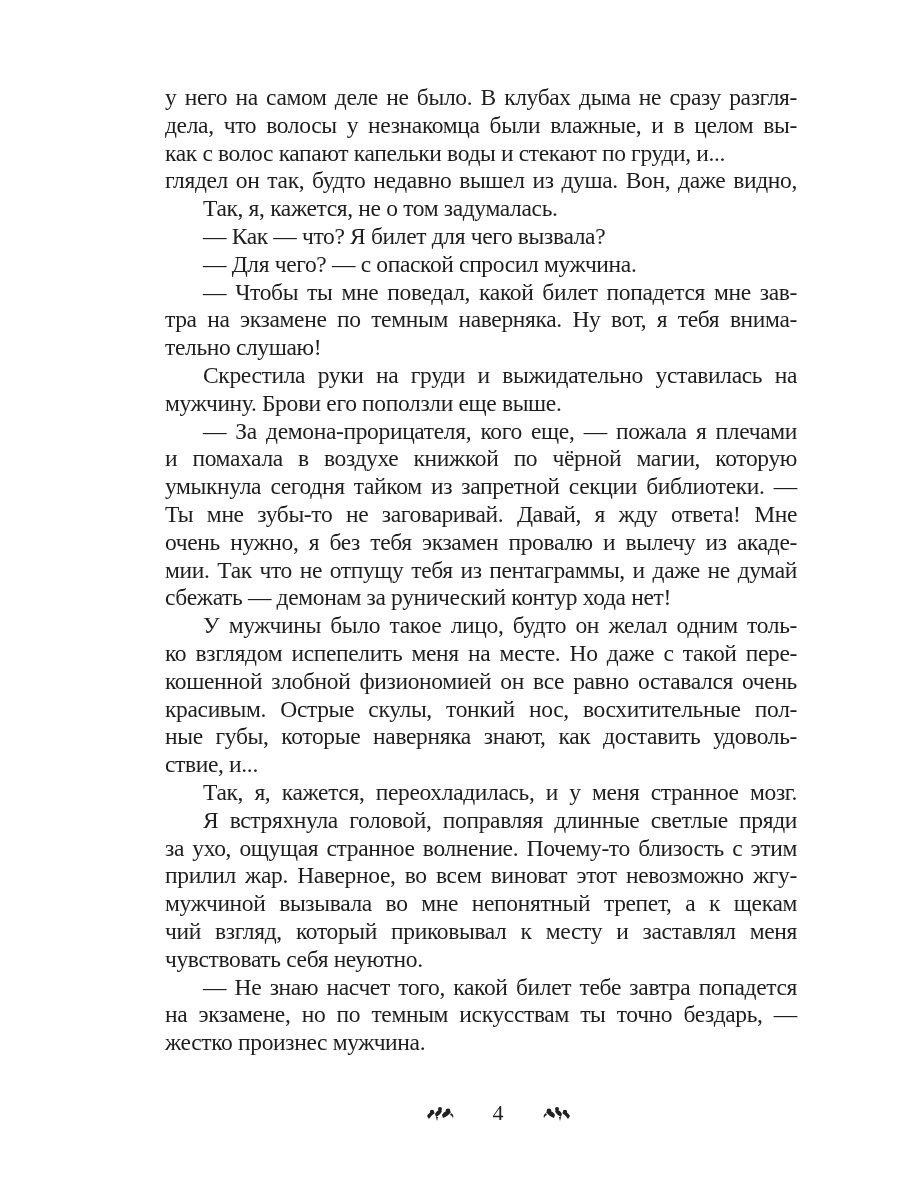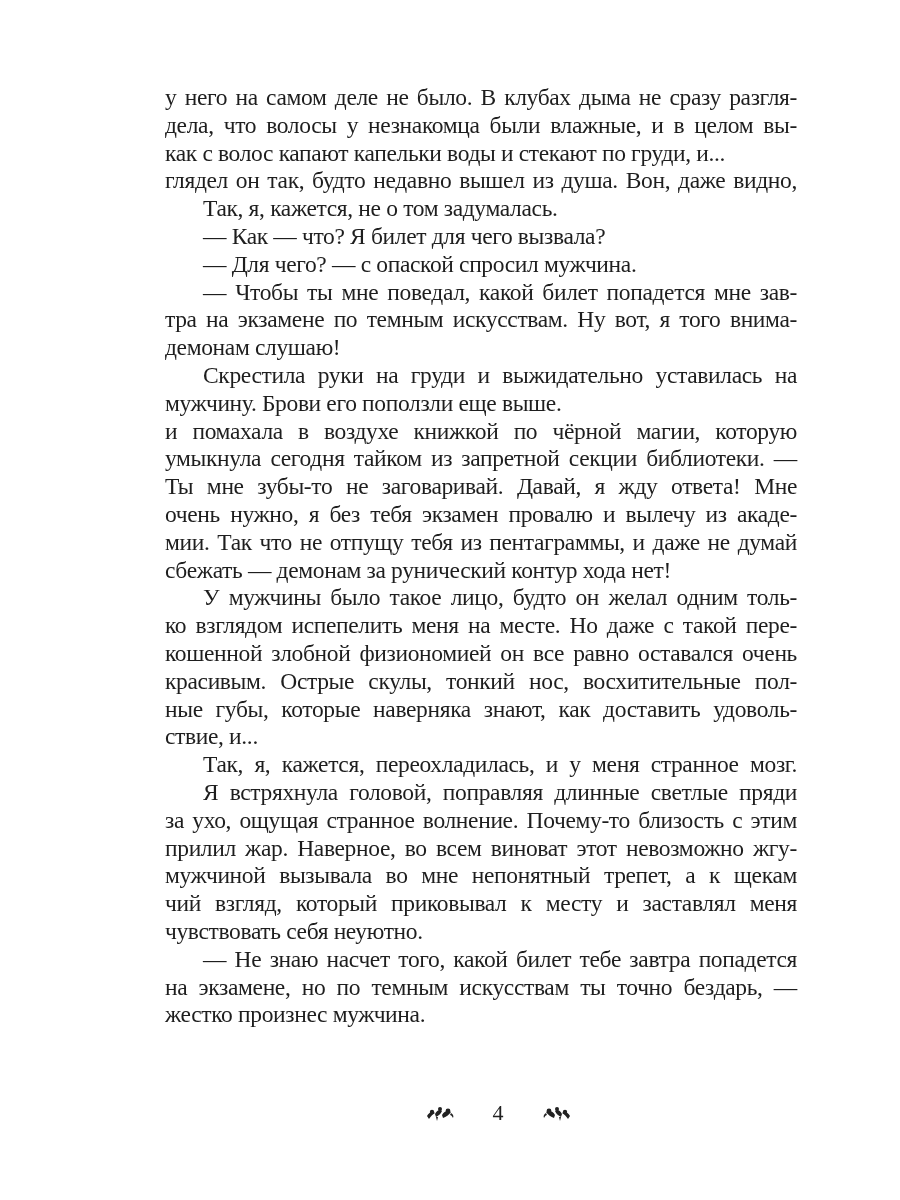--- a/index.html
+++ b/index.html
@@ -50,24 +50,25 @@
 <div class="page">
   <div class="text-block" id="text-block">
       <span class="line">у него на самом деле не было. В клубах дыма не сразу разгля-</span>
       <span class="line">дела, что волосы у незнакомца были влажные, и в целом вы-</span>
       <span class="line last">как с волос капают капельки воды и стекают по груди, и...</span>
       <span class="line">глядел он так, будто недавно вышел из душа. Вон, даже видно,</span>
       <span class="line indent last">Так, я, кажется, не о том задумалась.</span>
       <span class="line indent last">— Как — что? Я билет для чего вызвала?</span>
       <span class="line indent last">— Для чего? — с опаской спросил мужчина.</span>
       <span class="line indent">— Чтобы ты мне поведал, какой билет попадется мне зав-</span>
-      <span class="line">тра на экзамене по темным искусствам. Ну вот, я того внима-</span>
-      <span class="line last">демонам слушаю!</span>
+      <span class="line">тра на экзамене по темным наверняка. Ну вот, я тебя внима-</span>
+      <span class="line last">тельно слушаю!</span>
       <span class="line indent">Скрестила руки на груди и выжидательно уставилась на</span>
       <span class="line last">мужчину. Брови его поползли еще выше.</span>
+      <span class="line indent">— За демона-прорицателя, кого еще, — пожала я плечами</span>
       <span class="line">и помахала в воздухе книжкой по чёрной магии, которую</span>
       <span class="line">умыкнула сегодня тайком из запретной секции библиотеки. —</span>
       <span class="line">Ты мне зубы-то не заговаривай. Давай, я жду ответа! Мне</span>
       <span class="line">очень нужно, я без тебя экзамен провалю и вылечу из акаде-</span>
       <span class="line">мии. Так что не отпущу тебя из пентаграммы, и даже не думай</span>
       <span class="line last">сбежать — демонам за рунический контур хода нет!</span>
       <span class="line indent">У мужчины было такое лицо, будто он желал одним толь-</span>
       <span class="line">ко взглядом испепелить меня на месте. Но даже с такой пере-</span>
       <span class="line">кошенной злобной физиономией он все равно оставался очень</span>
       <span class="line">красивым. Острые скулы, тонкий нос, восхитительные пол-</span>

